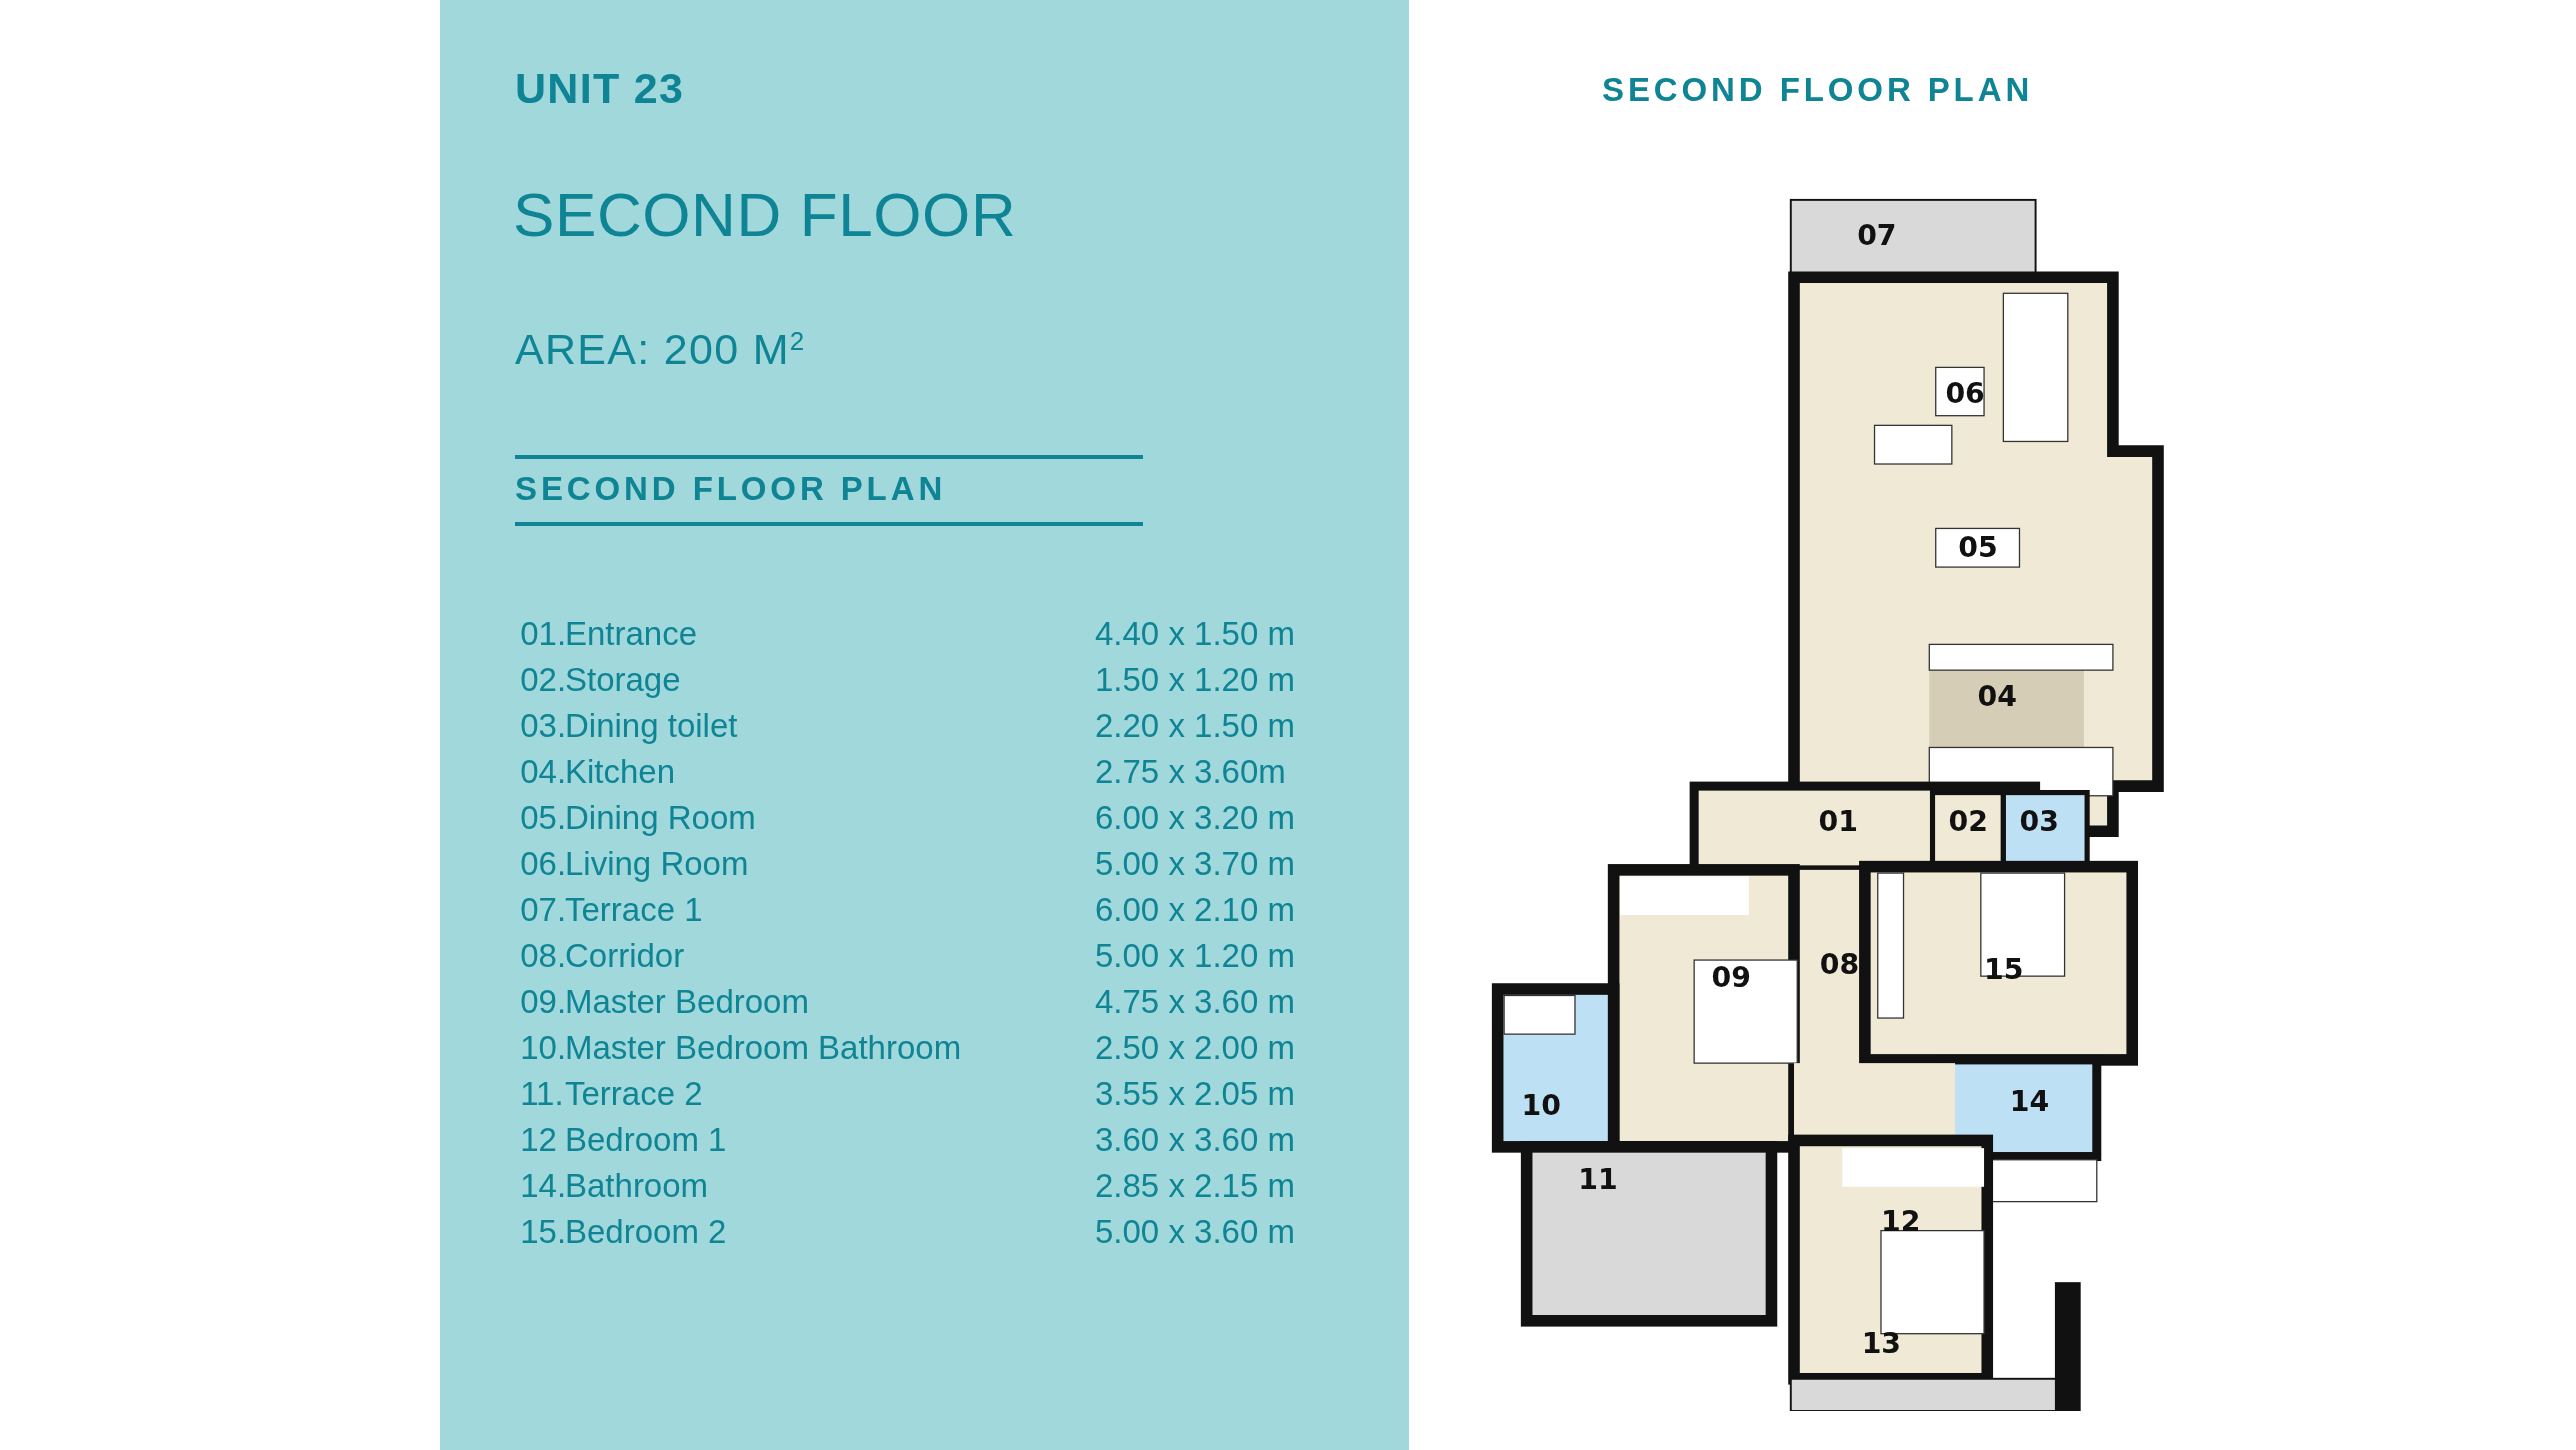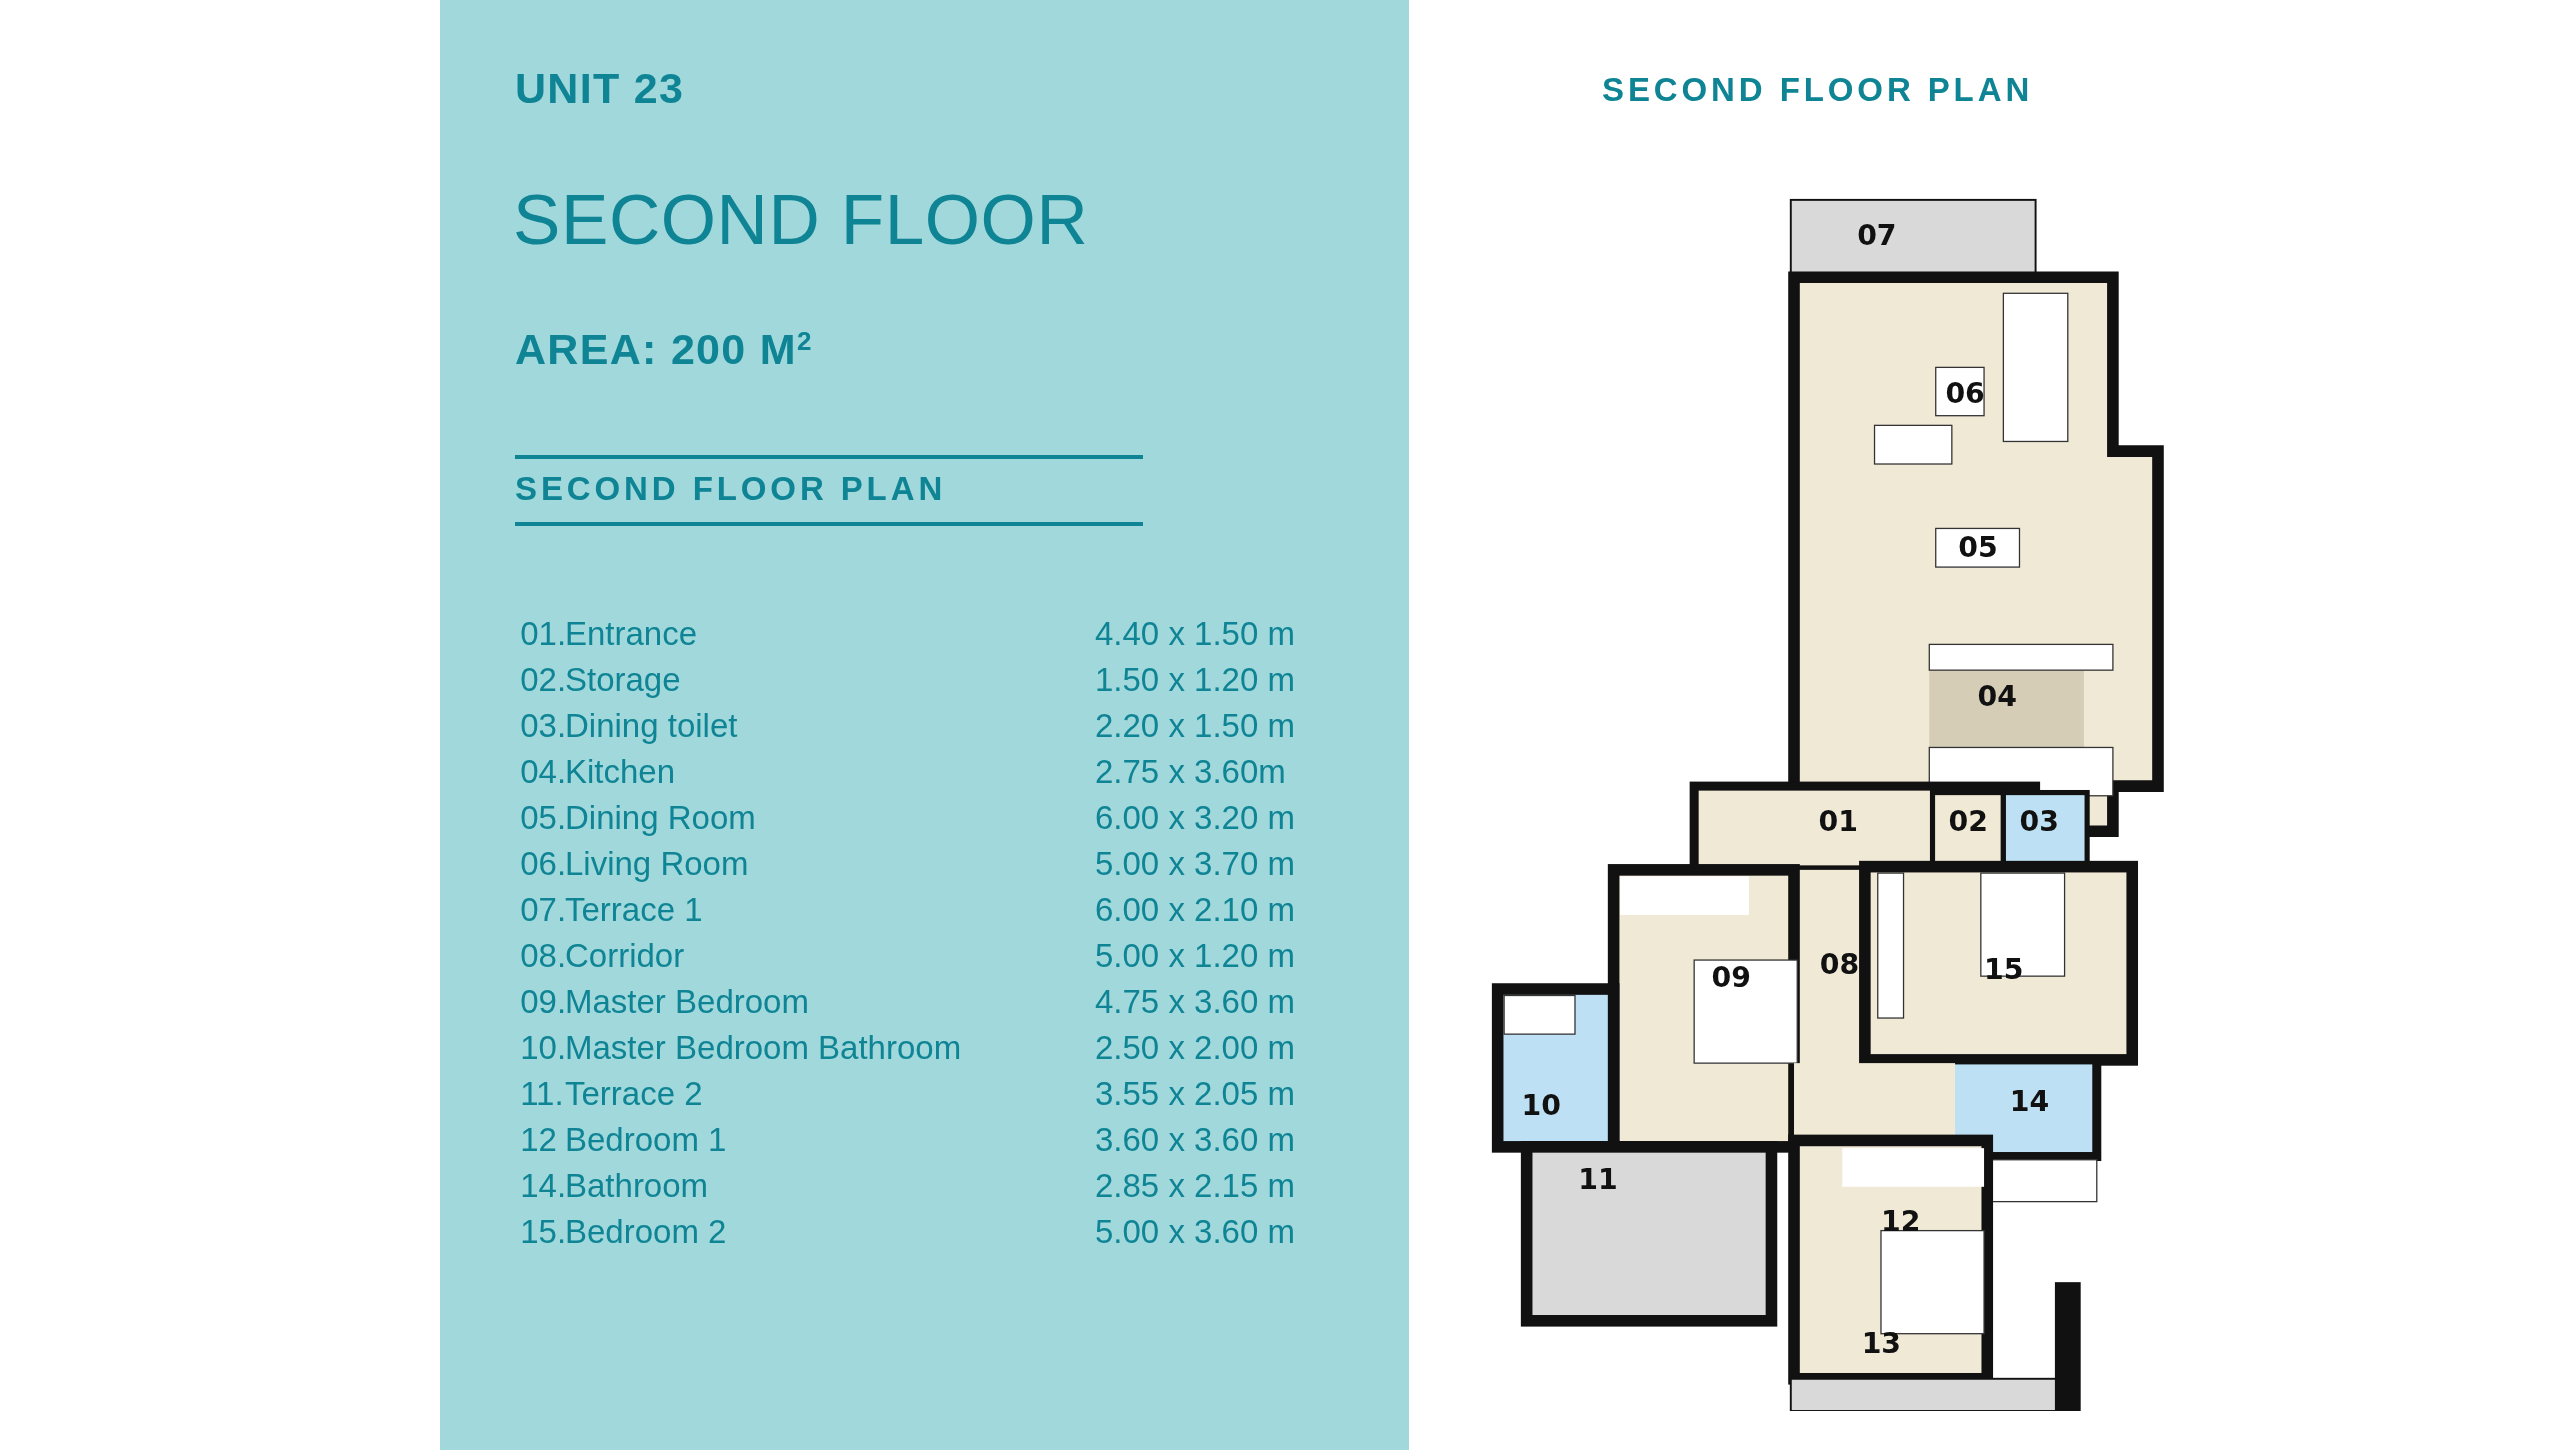--- a/index.html
+++ b/index.html
@@ -1,20 +1,20 @@
 <!DOCTYPE html>
 <html style="font-size:10.3px"><head>
 <meta charset="utf-8">
 <style>
   html,body{margin:0;padding:0;}
   body{width:2576px;height:1450px;background:#ffffff;position:relative;overflow:hidden;font-family:"Liberation Sans",sans-serif;}
   .panel{position:absolute;left:440px;top:0;width:945px;height:1450px;background:#a0d8dc;padding-left:24px;}
   .unit{position:absolute;left:75px;top:64px;font-size:43px;font-weight:bold;color:#0e8494;letter-spacing:1.3px;}
-  .floor{position:absolute;left:73px;top:179px;font-size:71px;color:#0e8494;letter-spacing:0.6px;}
-  .area{position:absolute;left:75px;top:325px;font-size:43px;font-weight:bold;color:#0e8494;letter-spacing:1.3px;}
+  .floor{position:absolute;left:73px;top:179px;font-size:62px;color:#0e8494;letter-spacing:0.6px;}
+  .area{position:absolute;left:75px;top:325px;font-size:43px;font-weight:normal;color:#0e8494;letter-spacing:1.3px;}
   .area sup{font-size:26px;vertical-align:top;position:relative;top:1.3px;}
   .rule{position:absolute;left:75px;width:628px;height:3.9px;background:#0e8494;}
   .plan-head{position:absolute;left:75px;top:470px;font-size:33px;font-weight:bold;color:#0e8494;letter-spacing:3.9px;}
   .rooms{position:absolute;left:75px;top:615px;width:837px;}
   .room{position:relative;height:46px;font-size:33px;color:#0e8494;}
   .room .num{position:absolute;left:5.2px;top:0;text-align:center;}
   .room .name{position:absolute;left:50px;top:0;}
   .room .dim{position:absolute;left:580px;top:0;}
   .right-title{position:absolute;left:1602px;top:71px;font-size:33px;font-weight:bold;color:#0e8494;letter-spacing:3.9px;}
   .plan{position:absolute;left:1475px;top:187px;width:696px;height:1224px;}

